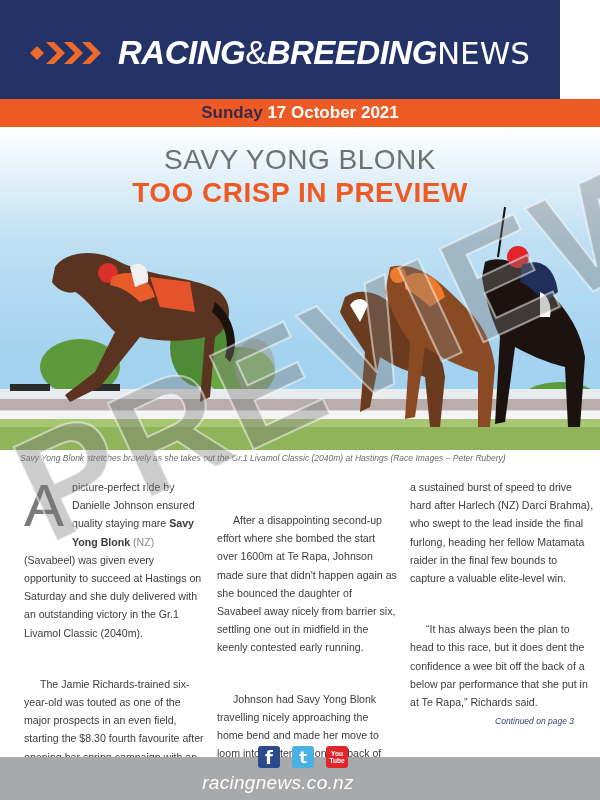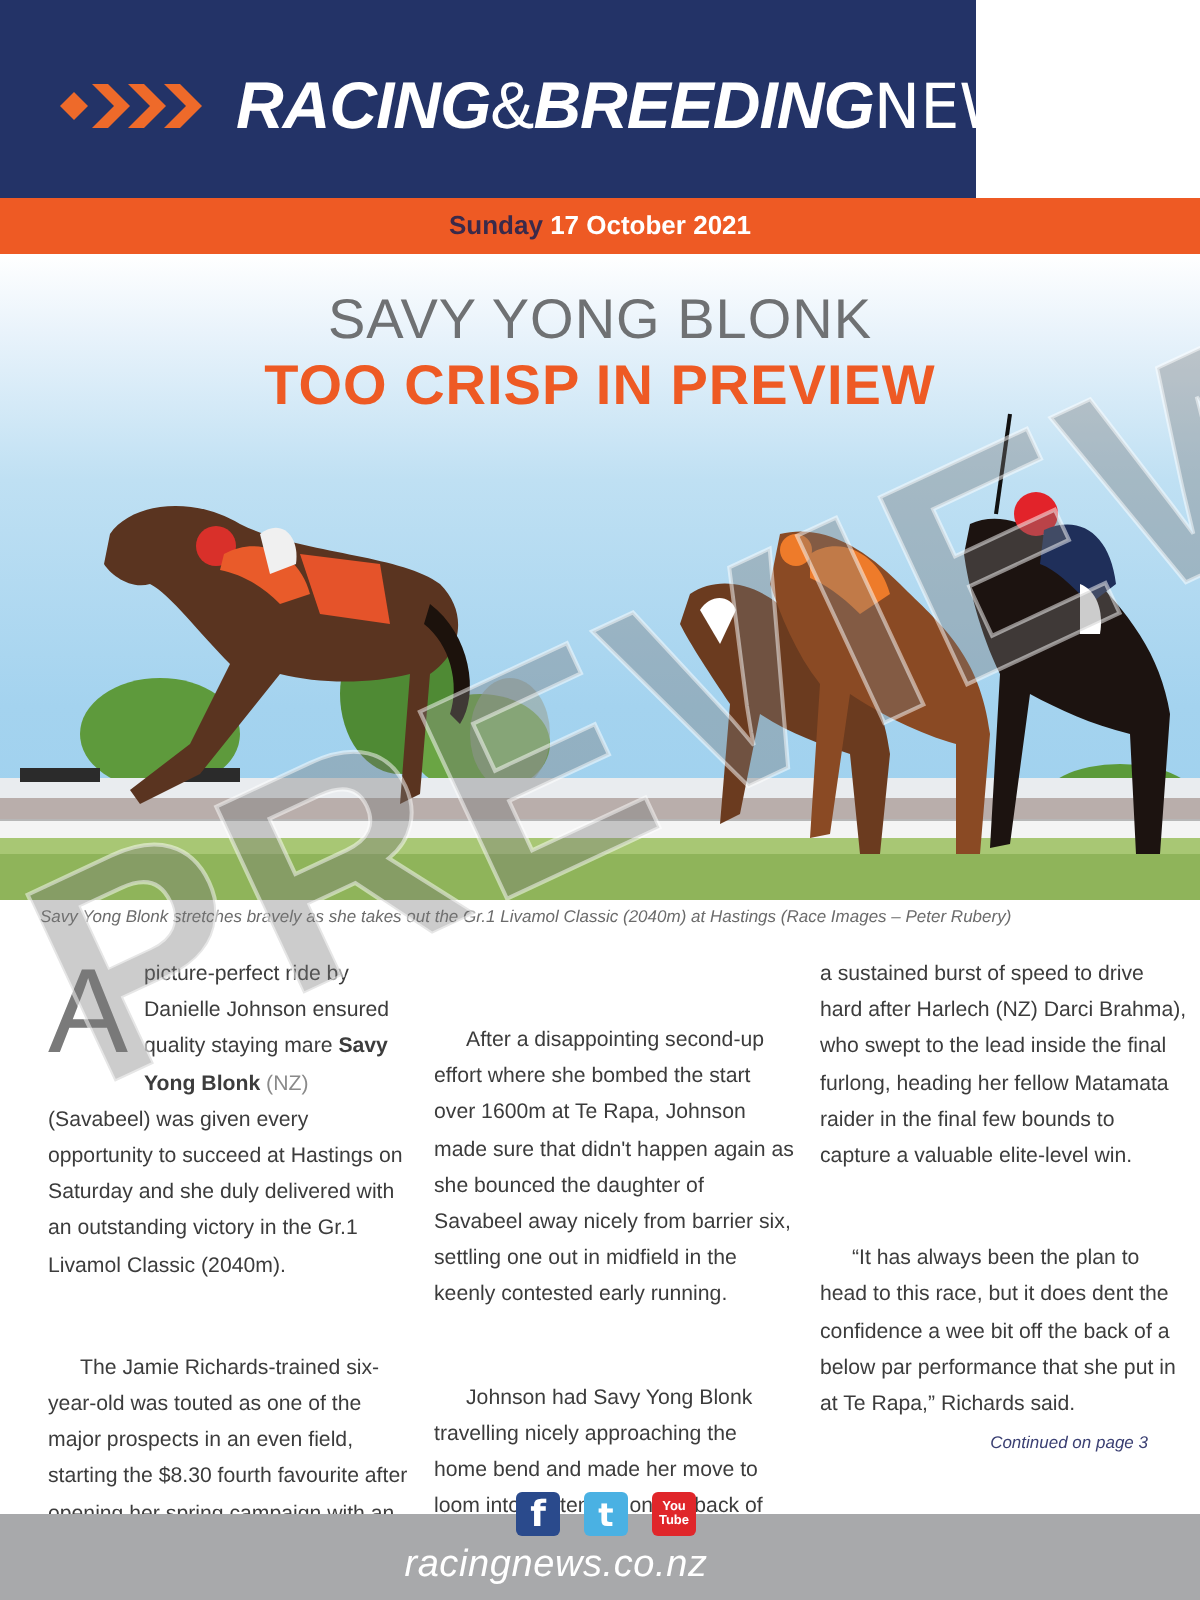--- a/index.html
+++ b/index.html
@@ -1,28 +1,28 @@
 <!DOCTYPE html>
 <html><head>
 <meta charset="utf-8">
 <style>
   * { margin: 0; padding: 0; box-sizing: border-box; }
   html, body { width: 600px; height: 800px; overflow: hidden; background: #ffffff; }
   body { position: relative; font-family: "Liberation Sans", "DejaVu Sans", sans-serif; }
 
   
-  .masthead { position: absolute; left: 0; top: 0; width: 488px; height: 99px; background: #233367; }
+  .masthead { position: absolute; left: 0; top: 0; width: 560px; height: 99px; background: #233367; }
   .logo { position: absolute; left: 28px; top: 36px; height: 34px; display: flex; align-items: center; }
   .logo-arrows { width: 80px; height: 30px; margin-right: 10px; }
   .logo-text { font-size: 33px; color: #ffffff; letter-spacing: -0.5px; white-space: nowrap; }
   .logo-text .bold { font-weight: bold; font-style: italic; }
   .logo-text .amp { font-weight: normal; }
   .logo-text .thin { font-weight: normal; font-family: "DejaVu Sans", sans-serif; font-size: 31px; letter-spacing: 0px; }
 
-  .dateband { position: absolute; left: 0; top: 99px; width: 600px; height: 28px; background: #ee5a24; text-align: center; line-height: 28px; font-size: 13px; font-weight: bold; }
+  .dateband { position: absolute; left: 0; top: 99px; width: 600px; height: 28px; background: #ee5a24; text-align: center; line-height: 28px; font-size: 17px; font-weight: bold; }
   .dateband .day { color: #3a2a4a; }
   .dateband .date { color: #ffffff; }
 
   
   .hero { position: absolute; left: 0; top: 127px; width: 600px; height: 323px; overflow: hidden;
     background: linear-gradient(to bottom, #ffffff 0%, #e9f3fb 12%, #bfe0f3 35%, #a4d3ef 70%, #9dd0ee 100%); }
   .headline { position: absolute; left: 0; top: 17px; width: 600px; text-align: center; }
   .headline .h1 { font-size: 28px; color: #6f7173; letter-spacing: 0.5px; line-height: 32px; }
   .headline .h2 { font-size: 28px; color: #ee5a24; font-weight: bold; letter-spacing: 0.5px; line-height: 34px; }
   .photo-svg { position: absolute; left: 0; top: 0; width: 600px; height: 323px; }

